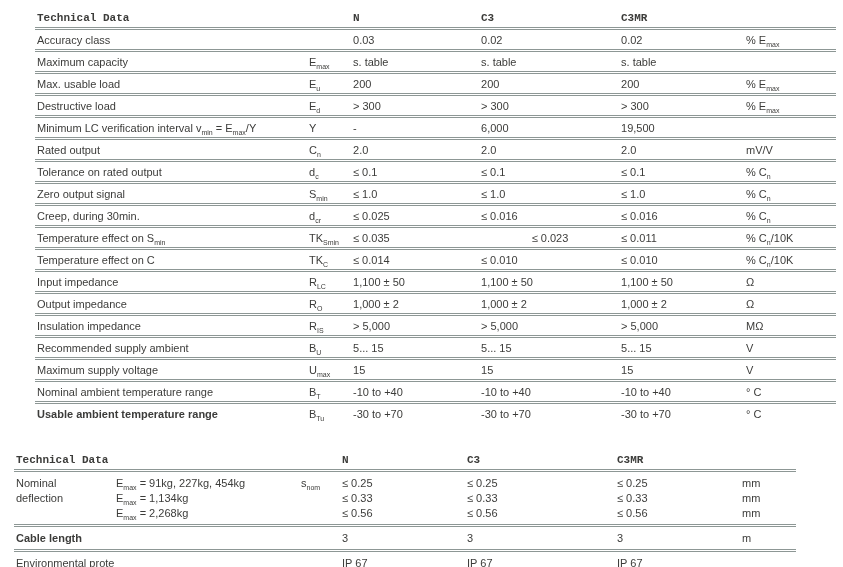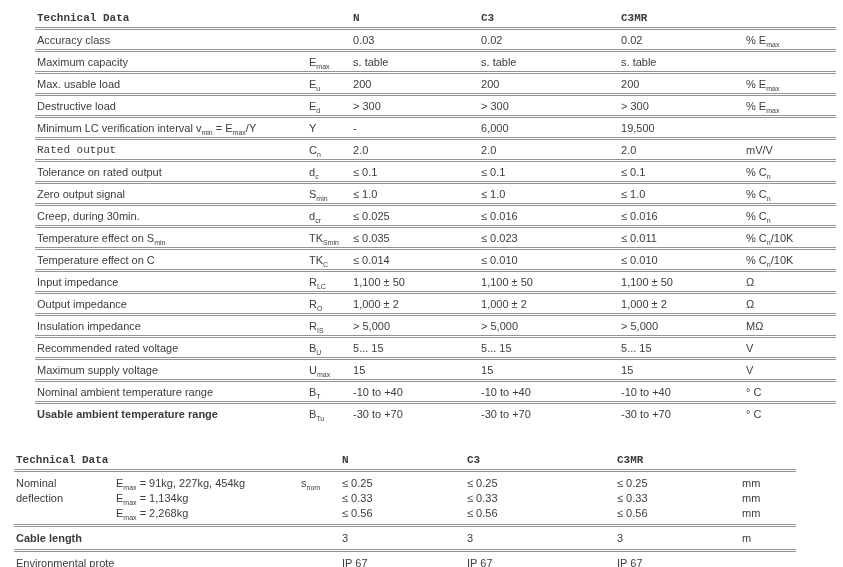--- a/index.html
+++ b/index.html
@@ -94,21 +94,21 @@
       </tr>
       <tr>
         <td style="border-bottom-color: rgb(141, 151, 149);">Minimum LC verification interval v<sub>min</sub> = E<sub>max</sub>/Y</td>
         <td style="border-bottom-color: rgb(141, 151, 149);">Y</td>
         <td style="border-bottom-color: rgb(141, 151, 149);">-</td>
         <td style="border-bottom-color: rgb(141, 151, 149);">6,000</td>
         <td style="border-bottom-color: rgb(141, 151, 149);">19,500</td>
         <td style="border-bottom-color: rgb(141, 151, 149);"></td>
       </tr>
       <tr>
-        <td style="border-bottom-color: rgb(141, 151, 149); font-family: Liberation Mono, monospace;">Rated output</td>
+        <td style="border-bottom-color: rgb(141, 151, 149);">Rated output</td>
         <td style="border-bottom-color: rgb(141, 151, 149);">C<sub>n</sub></td>
         <td style="border-bottom-color: rgb(141, 151, 149);">2.0</td>
         <td style="border-bottom-color: rgb(141, 151, 149);">2.0</td>
         <td style="border-bottom-color: rgb(141, 151, 149);">2.0</td>
         <td style="border-bottom-color: rgb(141, 151, 149);">mV/V</td>
       </tr>
       <tr>
         <td style="border-bottom-color: rgb(141, 151, 149);">Tolerance on rated output</td>
         <td style="border-bottom-color: rgb(141, 151, 149);">d<sub>c</sub></td>
         <td style="border-bottom-color: rgb(141, 151, 149);">≤ 0.1</td>
@@ -129,21 +129,21 @@
         <td style="border-bottom-color: rgb(141, 151, 149);">d<sub>cr</sub></td>
         <td style="border-bottom-color: rgb(141, 151, 149);">≤ 0.025</td>
         <td style="border-bottom-color: rgb(141, 151, 149);">≤ 0.016</td>
         <td style="border-bottom-color: rgb(141, 151, 149);">≤ 0.016</td>
         <td style="border-bottom-color: rgb(141, 151, 149);">% C<sub>n</sub></td>
       </tr>
       <tr>
         <td style="border-bottom-color: rgb(141, 151, 149);">Temperature effect on S<sub>min</sub></td>
         <td style="border-bottom-color: rgb(141, 151, 149);">TK<sub>Smin</sub></td>
         <td style="border-bottom-color: rgb(141, 151, 149);">≤ 0.035</td>
-        <td style="border-bottom-color: rgb(141, 151, 149);">≤ 0.023</td>
+        <td style="border-bottom-color: rgb(141, 151, 149); text-align: center;">≤ 0.023</td>
         <td style="border-bottom-color: rgb(141, 151, 149);">≤ 0.011</td>
         <td style="border-bottom-color: rgb(141, 151, 149);">% C<sub>n</sub>/10K</td>
       </tr>
       <tr>
         <td style="border-bottom-color: rgb(141, 151, 149);">Temperature effect on C</td>
         <td style="border-bottom-color: rgb(141, 151, 149);">TK<sub>C</sub></td>
         <td style="border-bottom-color: rgb(141, 151, 149);">≤ 0.014</td>
         <td style="border-bottom-color: rgb(141, 151, 149);">≤ 0.010</td>
         <td style="border-bottom-color: rgb(141, 151, 149);">≤ 0.010</td>
         <td style="border-bottom-color: rgb(141, 151, 149);">% C<sub>n</sub>/10K</td>
@@ -166,21 +166,21 @@
       </tr>
       <tr>
         <td style="border-bottom-color: rgb(141, 151, 149);">Insulation impedance</td>
         <td style="border-bottom-color: rgb(141, 151, 149);">R<sub>IS</sub></td>
         <td style="border-bottom-color: rgb(141, 151, 149);">&gt; 5,000</td>
         <td style="border-bottom-color: rgb(141, 151, 149);">&gt; 5,000</td>
         <td style="border-bottom-color: rgb(141, 151, 149);">&gt; 5,000</td>
         <td style="border-bottom-color: rgb(141, 151, 149);">MΩ</td>
       </tr>
       <tr>
-        <td style="border-bottom-color: rgb(141, 151, 149);">Recommended rated voltage</td>
+        <td style="border-bottom-color: rgb(141, 151, 149);">Recommended supply ambient</td>
         <td style="border-bottom-color: rgb(141, 151, 149);">B<sub>U</sub></td>
         <td style="border-bottom-color: rgb(141, 151, 149);">5... 15</td>
         <td style="border-bottom-color: rgb(141, 151, 149);">5... 15</td>
         <td style="border-bottom-color: rgb(141, 151, 149);">5... 15</td>
         <td style="border-bottom-color: rgb(141, 151, 149);">V</td>
       </tr>
       <tr>
         <td style="border-bottom-color: rgb(141, 151, 149);">Maximum supply voltage</td>
         <td style="border-bottom-color: rgb(141, 151, 149);">U<sub>max</sub></td>
         <td style="border-bottom-color: rgb(141, 151, 149);">15</td>

